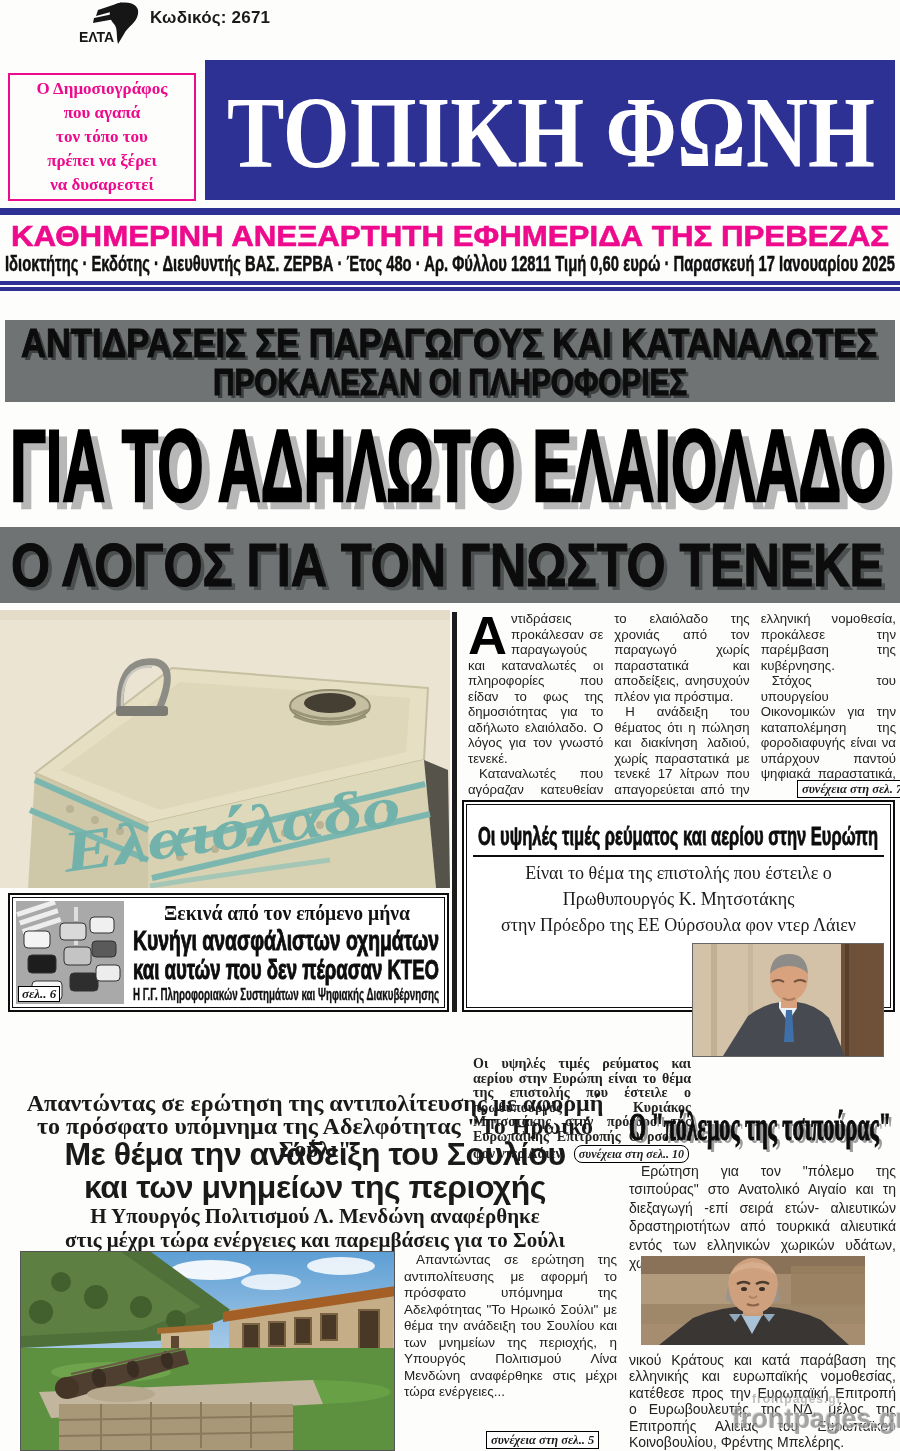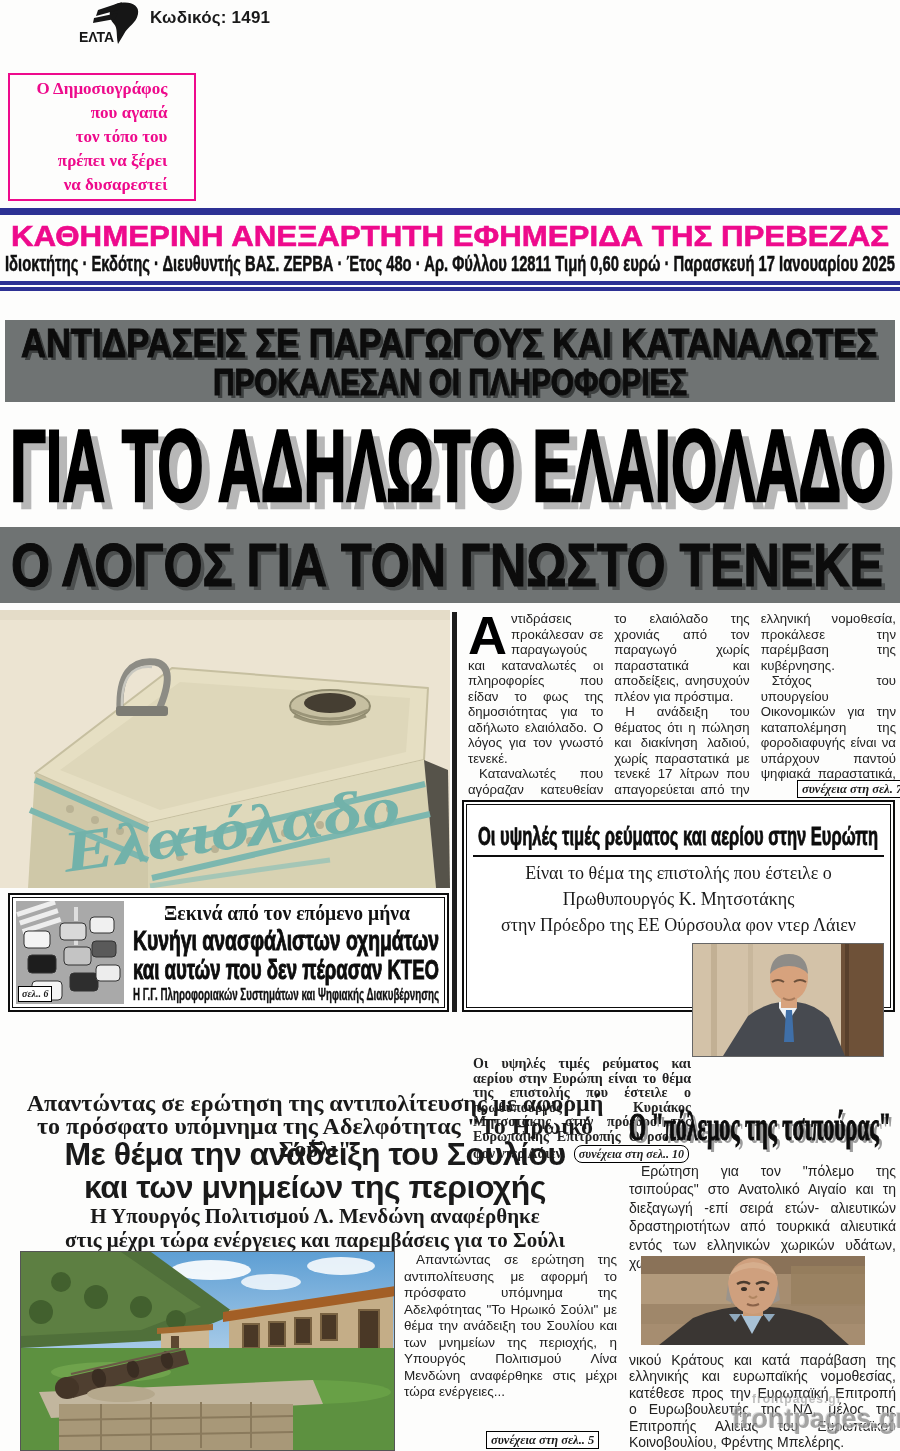--- a/index.html
+++ b/index.html
@@ -30,30 +30,35 @@
 <body>
 
 <div class="page">
 
   <svg class="abs" style="left:78px;top:0px;" width="70" height="46">
     <path d="M38,4 C50,0 62,4 60,14 C58,24 50,26 46,34 L40,44 C38,36 40,28 36,24 C30,18 30,8 38,4 Z" fill="#161616"></path>
     <path d="M20,10 L44,2 L40,10 L18,16 Z" fill="#161616"></path>
     <path d="M16,18 L40,13 L37,19 L15,23 Z" fill="#161616"></path>
     <text x="1" y="42" font-family="var(--sans)" font-size="14" font-weight="bold" fill="#161616">ΕΛΤΑ</text>
   </svg>
-  <div class="abs" style="left:150px;top:8px;font-weight:bold;font-size:17px;letter-spacing:.2px;">Κωδικός: 1491</div>
+  <div class="abs" style="left:150px;top:8px;font-weight:bold;font-size:17px;letter-spacing:.2px;">Κωδικός: 2671</div>
 
   <div class="abs prel" style="left:8px;top:73px;width:184px;height:124px;border:2px solid var(--magenta);
-       display:flex;align-items:center;justify-content:center;text-align:right;
+       display:flex;align-items:center;justify-content:center;text-align:center;
        font-family:var(--serif);font-weight:bold;font-size:17px;line-height:24px;color:var(--magenta);">Ο Δημοσιογράφος
 που αγαπά
 τον τόπο του
 πρέπει να ξέρει
 να δυσαρεστεί</div>
 
+  <div class="abs" style="left:205px;top:60px;width:690px;height:140px;background:var(--blue);">
+    <svg width="690" height="140">
+      <text x="22" y="107" font-family="var(--serif)" font-weight="bold" font-size="102" fill="#ffffff" textLength="648" lengthAdjust="spacingAndGlyphs">ΤΟΠΙΚΗ ΦΩΝΗ</text>
+    </svg>
+  </div>
   <div class="abs" style="left:0;top:208px;width:900px;height:7px;background:var(--blue);"></div>
 
   <svg class="abs" style="left:0;top:219px;" width="900" height="31">
     <text x="11" y="27" font-family="var(--sans)" font-weight="bold" font-size="30" fill="var(--magenta)" stroke="var(--magenta)" stroke-width="0.6" textLength="878" lengthAdjust="spacingAndGlyphs">ΚΑΘΗΜΕΡΙΝΗ ΑΝΕΞΑΡΤΗΤΗ ΕΦΗΜΕΡΙΔΑ ΤΗΣ ΠΡΕΒΕΖΑΣ</text>
   </svg>
   <svg class="abs" style="left:0;top:250px;" width="900" height="27">
     <text x="5" y="21" font-family="var(--sans)" font-weight="bold" font-size="21.5" fill="#111" stroke="#111" stroke-width="0.5" textLength="890" lengthAdjust="spacingAndGlyphs">Ιδιοκτήτης · Εκδότης · Διευθυντής ΒΑΣ. ΖΕΡΒΑ · Έτος 48ο · Αρ. Φύλλου 12811 Τιμή 0,60 ευρώ · Παρασκευή 17 Ιανουαρίου 2025</text>
   </svg>
   <div class="abs" style="left:0;top:281px;width:900px;height:2px;background:#fff;
        border-top:4px solid var(--blue);border-bottom:4px solid var(--blue);"></div>
@@ -151,21 +156,21 @@
           <rect x="44" y="22" width="26" height="17" rx="4" fill="#d9d9d9"></rect>
           <rect x="74" y="16" width="24" height="16" rx="4" fill="#f0f0f0"></rect>
           <rect x="12" y="54" width="28" height="18" rx="4" fill="#1d1d1d"></rect>
           <rect x="48" y="46" width="27" height="18" rx="4" fill="#c4c4c4"></rect>
           <rect x="76" y="40" width="24" height="16" rx="4" fill="#5a5a5a"></rect>
           <rect x="16" y="80" width="30" height="19" rx="4" fill="#f4f4f4"></rect>
           <rect x="54" y="72" width="28" height="18" rx="4" fill="#2e2e2e"></rect>
           <rect x="80" y="64" width="24" height="16" rx="4" fill="#ededed"></rect>
         </g>
       </svg>
-      <span class="contbox" style="position:absolute;left:2px;bottom:2px;font-size:10px;padding:0 3px;">σελ.. 6</span>
+      <span class="contbox" style="position:absolute;left:2px;bottom:2px;font-size:13px;padding:0 3px;">σελ.. 6</span>
     </div>
     <svg style="position:absolute;left:120px;top:5px;" width="312" height="106">
       <text x="34" y="20" font-family="var(--serif)" font-weight="bold" font-size="21" fill="#111" textLength="246" lengthAdjust="spacingAndGlyphs">Ξεκινά από τον επόμενο μήνα</text>
       <text x="3" y="50" font-family="var(--sans)" font-weight="bold" font-size="28" fill="#0d0d0d" stroke="#0d0d0d" stroke-width="1" textLength="306" lengthAdjust="spacingAndGlyphs">Κυνήγι ανασφάλιστων οχημάτων</text>
       <text x="3" y="79" font-family="var(--sans)" font-weight="bold" font-size="28" fill="#0d0d0d" stroke="#0d0d0d" stroke-width="1" textLength="306" lengthAdjust="spacingAndGlyphs">και αυτών που δεν πέρασαν ΚΤΕΟ</text>
       <text x="3" y="100" font-family="var(--sans)" font-weight="bold" font-size="16.5" fill="#111" stroke="#111" stroke-width="0.4" textLength="306" lengthAdjust="spacingAndGlyphs">Η Γ.Γ. Πληροφοριακών Συστημάτων και Ψηφιακής Διακυβέρνησης</text>
     </svg>
   </div>
 
   <div class="abs dblborder" style="left:462px;top:800px;width:433px;height:212px;padding:20px 9px 6px 9px;">

